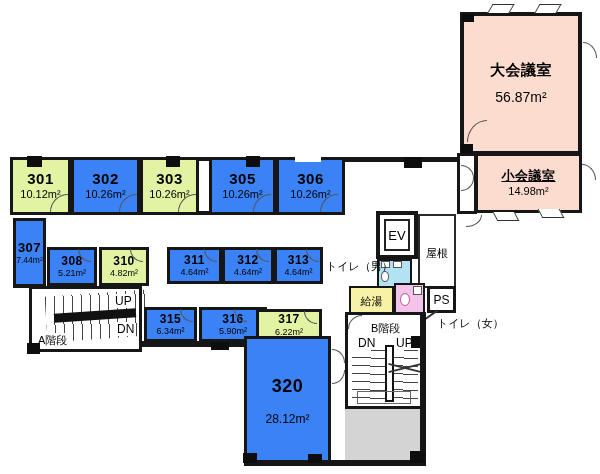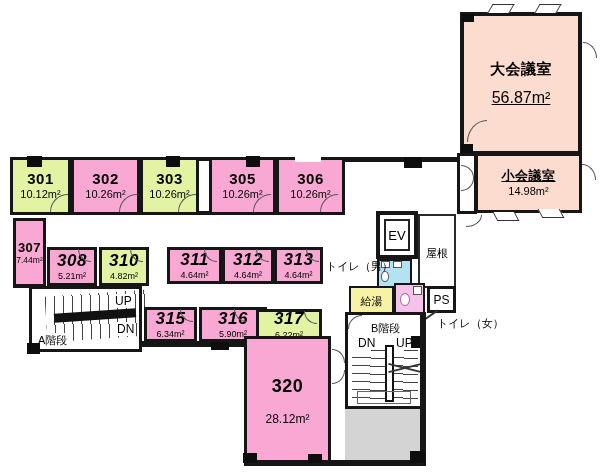--- a/index.html
+++ b/index.html
@@ -1,34 +1,34 @@
 <!DOCTYPE html>
 <html><head>
 <meta charset="utf-8">
 <style>
   html,body{margin:0;padding:0;background:#fff;}
   body{width:600px;height:474px;font-family:"Liberation Sans","DejaVu Sans",sans-serif;color:#000;}
   .plan{position:relative;width:600px;height:474px;background:#fff;overflow:hidden;outline:1px solid #d8d8d8;}
   .room{position:absolute;box-sizing:border-box;border:3px solid #161616;display:flex;flex-direction:column;
         align-items:center;justify-content:center;text-align:center;line-height:1.2;overflow:visible;}
-  .gray{background:#f9a8d4;}
+  .gray{background:#3b82f6;}
   .green{background:#e2f4a3;}
   .peach{background:#fbdcce;}
   .yellow{background:#f7f2a5;}
   .white{background:#fff;}
   .num{font-size:15px;font-weight:600;letter-spacing:.5px;white-space:nowrap;}
   .area{font-size:11px;white-space:nowrap;}
-  .sm .num{font-size:17px;font-style:italic;}
+  .sm .num{font-size:12px;}
   .sm .area{font-size:9px;}
   .r307 .num{font-size:13px;}
   .r307 .area{font-size:8.5px;}
   .r320 .num{font-size:18px;margin-bottom:14px;}
   .r320 .area{font-size:12px;}
   .meet-lg .num{font-size:15px;font-weight:600;margin-bottom:10px;}
-  .meet-lg .area{font-size:16px;text-decoration:underline;}
+  .meet-lg .area{font-size:14px;}
   .meet-sm .num{font-size:13px;font-weight:600;margin-bottom:2px;text-decoration:underline;}
   .meet-sm .area{font-size:11px;}
   .wall{position:absolute;background:#161616;}
   .pillar{position:absolute;background:#0d0d0d;}
   .gap{position:absolute;background:#fff;}
   .lbl{position:absolute;font-size:11px;white-space:nowrap;}
   .lbl10{font-size:12px;}
   .arc{position:absolute;box-sizing:border-box;}
   .arc.tl{border-top:1.4px solid #555;border-left:1.4px solid #555;border-top-left-radius:100%;}
   .arc.tr{border-top:1.4px solid #555;border-right:1.4px solid #555;border-top-right-radius:100%;}

